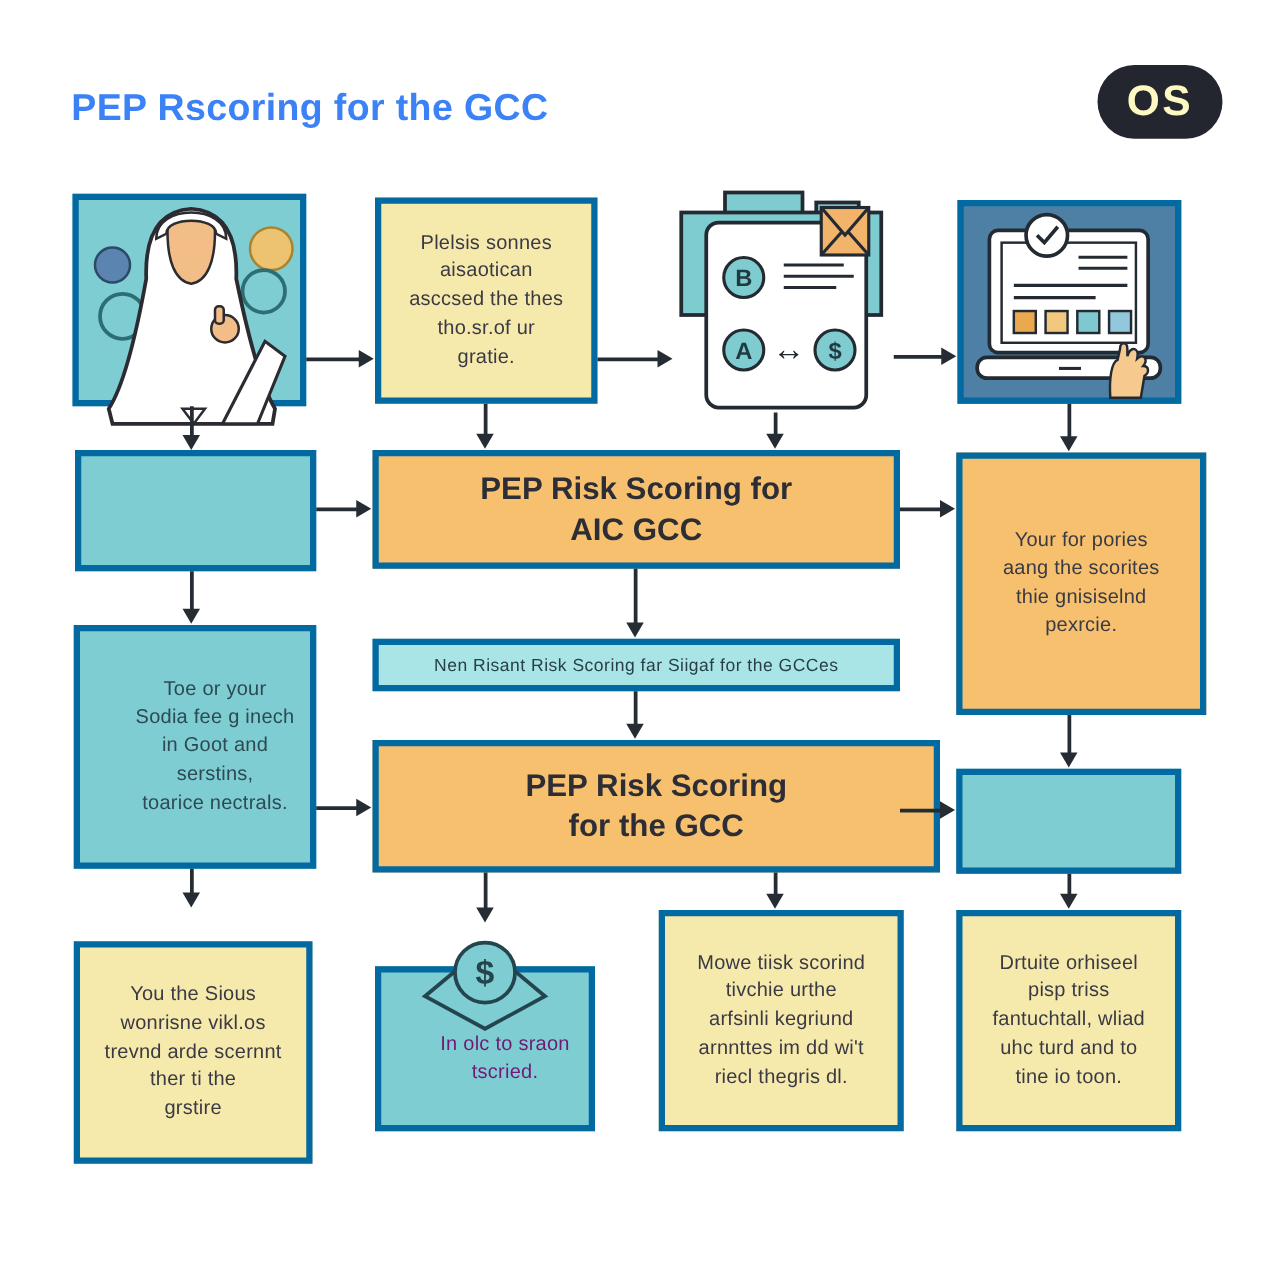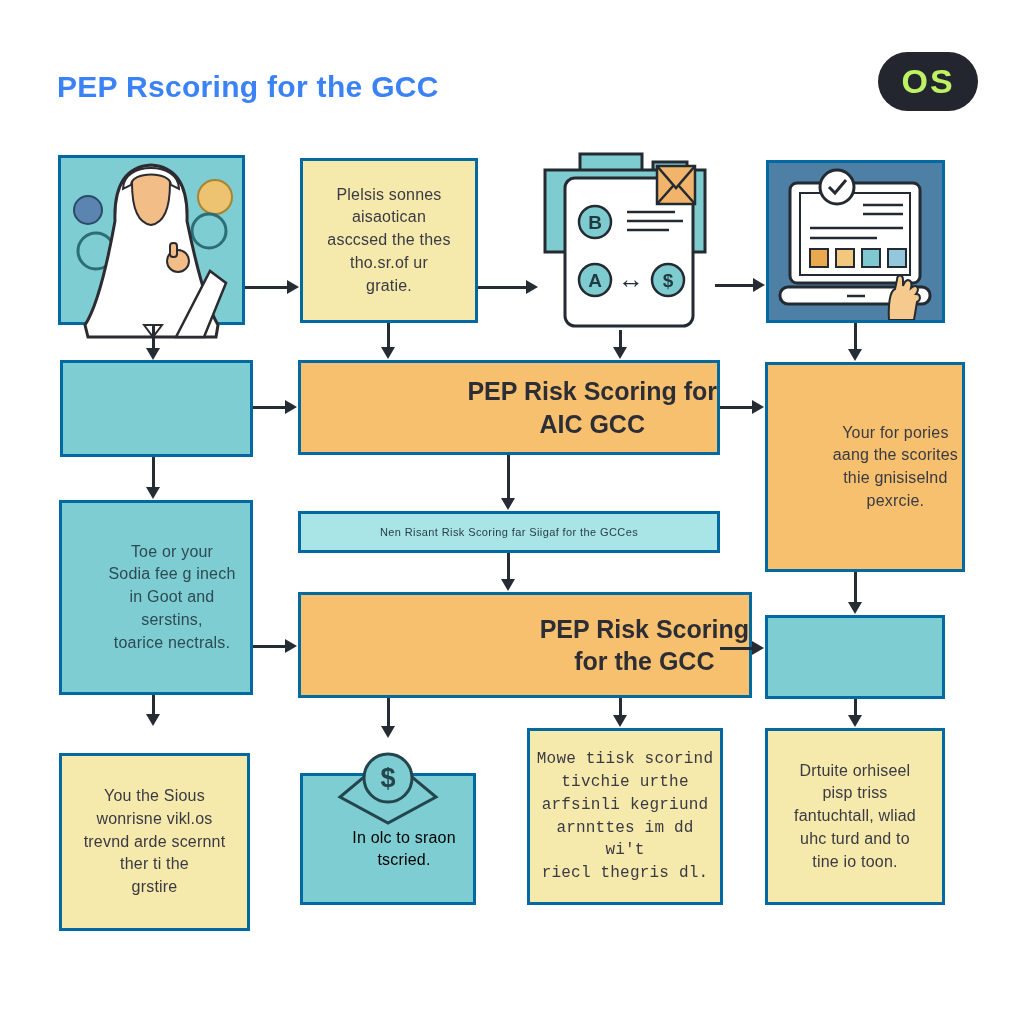--- a/index.html
+++ b/index.html
@@ -1,31 +1,31 @@
 <!DOCTYPE html>
 <html><head>
 <meta charset="utf-8">
 <style>
   html,body{margin:0;padding:0;background:#ffffff;}
   #canvas{position:relative;width:1024px;height:1024px;background:#ffffff;overflow:hidden;
           font-family:"Liberation Sans","DejaVu Sans",sans-serif;}
-  .box{position:absolute;border:3px solid #0369a1;box-sizing:border-box;
+  .box{position:absolute;border:5px solid #0369a1;box-sizing:border-box;
        display:flex;align-items:center;justify-content:center;text-align:center;}
   .txt{white-space:pre-line;color:#3a3a44;font-size:16px;line-height:1.42;letter-spacing:.2px;padding:4px;}
   .teal{background:#7ecdd2;padding-left:32px;}
   .teal-light{background:#a9e4e6;}
   .yellow{background:#f6e9ac;}
-  .orange{background:#f6c06e;justify-content:flex-end;}
+  .orange{background:#f6c06e;}
   .blue{background:#4d80a4;}
   .main-label{font-size:25px;font-weight:700;color:#2d2d35;white-space:pre-line;line-height:1.3;}
-  .banner-label{font-size:11px;color:#273f45;letter-spacing:.4px;white-space:pre-line;}
+  .banner-label{font-size:14px;color:#273f45;letter-spacing:.4px;white-space:pre-line;}
   #title{position:absolute;left:57px;top:70px;font-size:30px;font-weight:700;color:#3b82f6;letter-spacing:.3px;}
   #badge{position:absolute;left:878px;top:52px;width:100px;height:59px;border-radius:30px;
          background:#23262e;display:flex;align-items:center;justify-content:center;}
-  #badge span{color:#bef264;font-size:34px;font-weight:700;letter-spacing:2px;}
+  #badge span{color:#fef9c3;font-size:34px;font-weight:700;letter-spacing:2px;}
   .av{position:absolute;width:3px;background:#262c33;}
   .av::after{content:"";position:absolute;left:-6px;bottom:-11px;
              border-left:7px solid transparent;border-right:7px solid transparent;border-top:12px solid #262c33;}
   .ah{position:absolute;height:3px;background:#262c33;}
   .ah::after{content:"";position:absolute;top:-6px;right:-11px;
              border-top:7px solid transparent;border-bottom:7px solid transparent;border-left:12px solid #262c33;}
   svg{display:block;}
   .art{position:absolute;}
 </style>
 </head>
@@ -136,30 +136,30 @@
 
   <div class="box yellow" style="left:59px;top:753px;width:191px;height:178px;">
     <div class="txt">You the Sious
 wonrisne vikl.os
 trevnd arde scernnt
 ther ti the
 grstire</div>
   </div>
 
   <div class="box teal" style="left:300px;top:773px;width:176px;height:132px;align-items:flex-end;">
-    <div class="txt" style="color:#000000;margin-bottom:26px;">In olc to sraon
+    <div class="txt" style="color:#701a75;margin-bottom:26px;">In olc to sraon
 tscried.</div>
   </div>
   <svg class="art" style="left:330px;top:735px;overflow:visible;" width="116" height="100" viewBox="0 0 116 100">
     <polygon points="58,22 106,62 58,88 10,62" fill="#7ecdd2" stroke="#24454d" stroke-width="3"></polygon>
     <circle cx="58" cy="43" r="24" fill="#7ecdd2" stroke="#24454d" stroke-width="3"></circle>
     <text x="58" y="52" text-anchor="middle" font-size="27" font-weight="bold" fill="#24454d">$</text>
   </svg>
 
-  <div class="box yellow" style="left:527px;top:728px;width:196px;height:177px;font-family:Liberation Mono, monospace;">
+  <div class="box yellow" style="left:527px;top:728px;width:196px;height:177px;">
     <div class="txt">Mowe tiisk scorind
 tivchie urthe
 arfsinli kegriund
 arnnttes im dd wi't
 riecl thegris dl.</div>
   </div>
 
   <div class="box yellow" style="left:765px;top:728px;width:180px;height:177px;">
     <div class="txt">Drtuite orhiseel
 pisp triss

